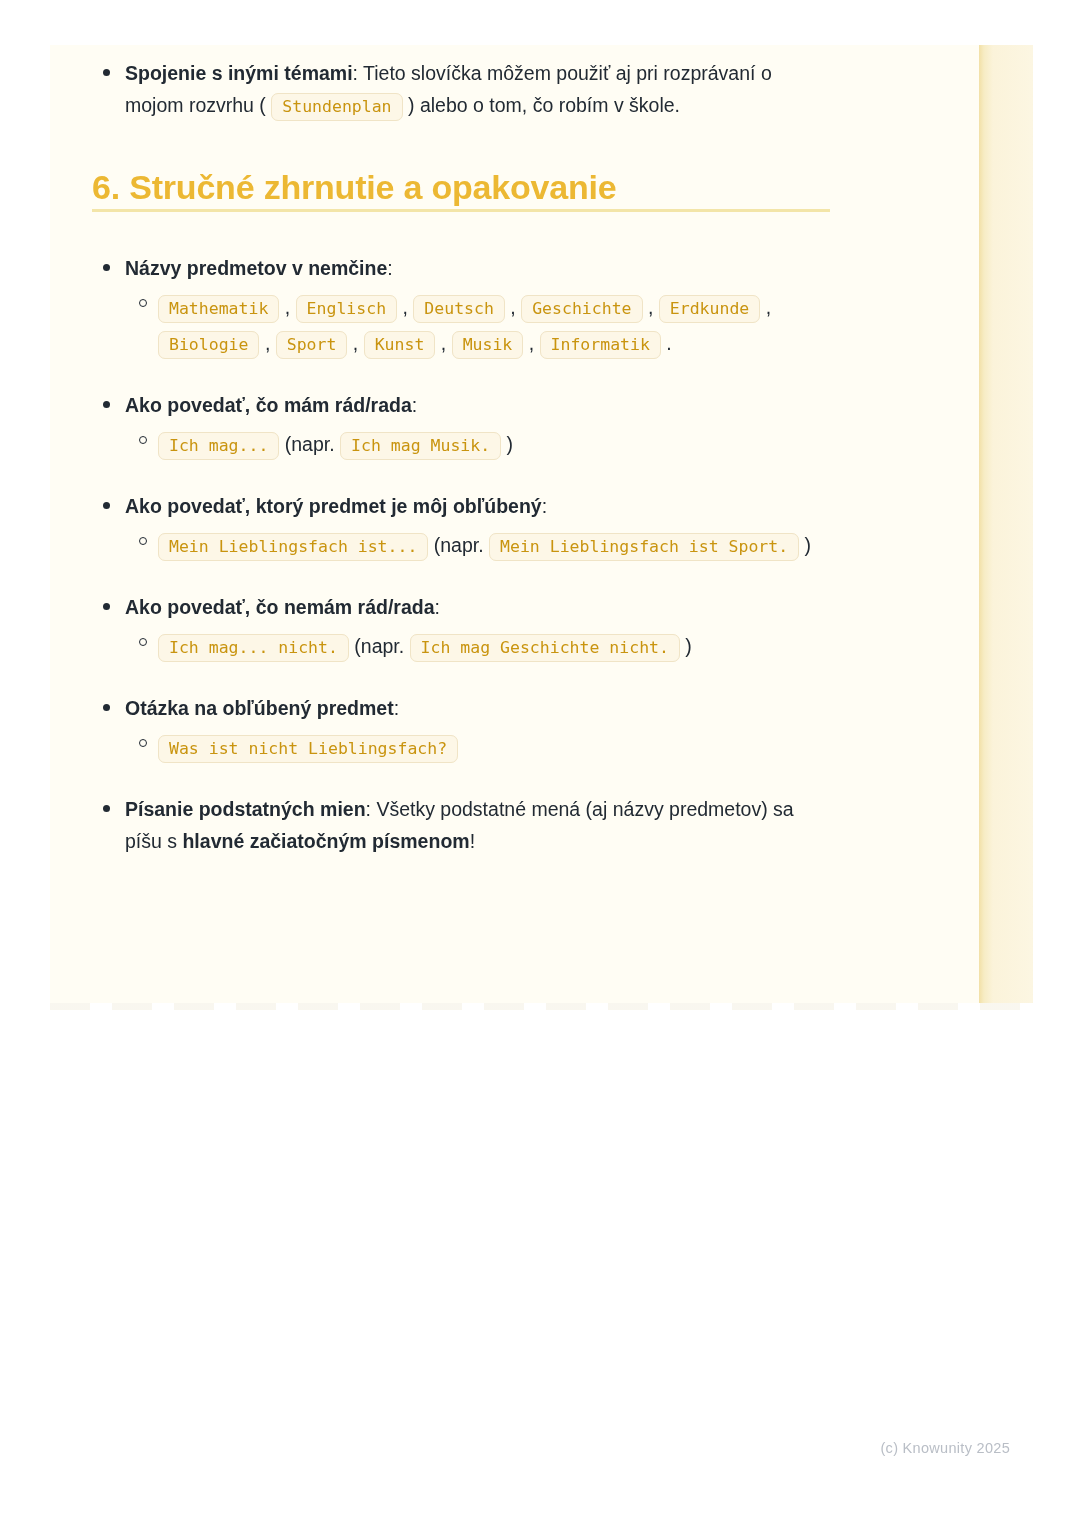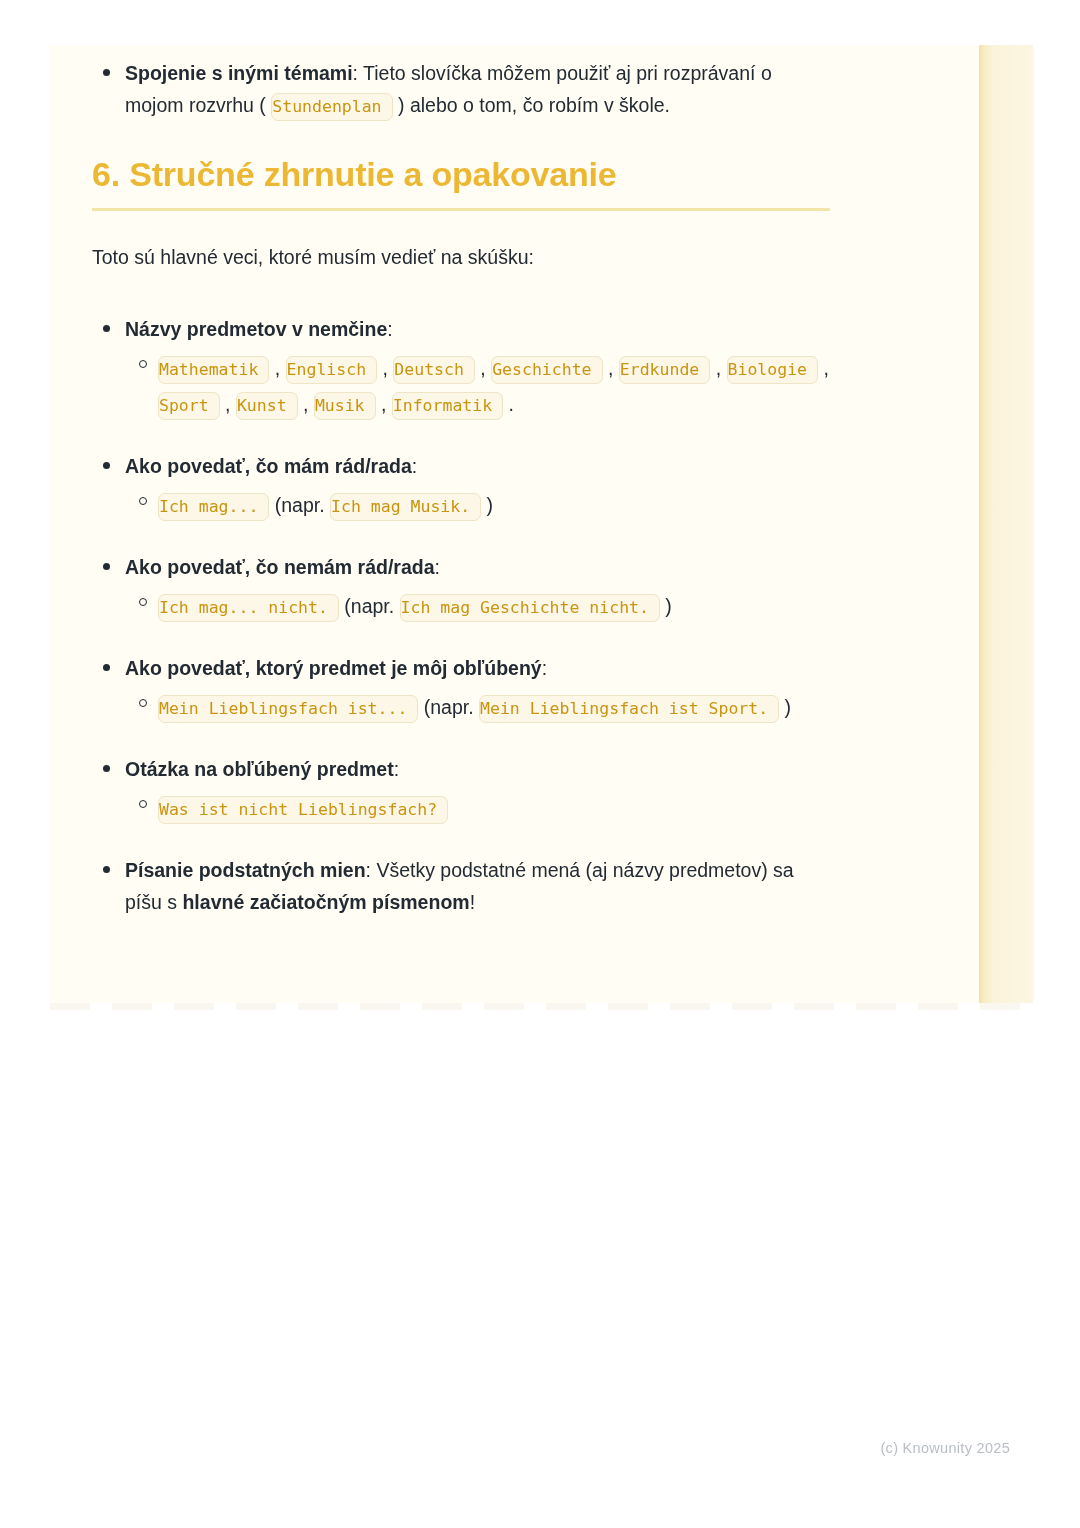--- a/index.html
+++ b/index.html
@@ -84,36 +84,36 @@
     width:8px; height:8px;
     border-radius:50%;
     border:1.5px solid var(--text-color);
     background:transparent;
   }
   h2.section-heading{
     font-size:34px;
     font-weight:700;
     color:var(--heading-color);
     letter-spacing:-0.2px;
-    margin-top:32px;
-    padding-bottom:15px;
+    margin-top:45px;
+    padding-bottom:3px;
     border-bottom:3px solid var(--heading-underline);
     line-height:38px;
   }
   p.section-intro{margin-top:30px;}
   #main-list{margin-top:40px;}
   p.section-outro{margin-top:30px;}
   code.tag{
     font-family:"DejaVu Sans Mono", monospace;
     font-size:16.5px;
     color:var(--code-text);
     background:var(--code-background);
     border:1px solid var(--code-border);
     border-radius:7px;
-    padding:3px 10px 4px 0;
+    padding:3px 10px 4px 10px;
     -webkit-box-decoration-break:clone;
     box-decoration-break:clone;
   }
   .footer{
     position:absolute;
     top:1440px; right:70px;
     font-size:14.5px;
     letter-spacing:.3px;
     color:var(--footer-color);
     margin-left:40px;
@@ -130,21 +130,20 @@
 
       <ul class="toplist">
         <li class="item">
           <span class="disc"></span>
           <span class="li-text" id="intro-bullet-text"><strong>Spojenie s inými témami</strong>: Tieto slovíčka môžem použiť aj pri rozprávaní o mojom rozvrhu ( <code class="tag">Stundenplan</code> ) alebo o tom, čo robím v škole.</span>
         </li>
       </ul>
 
       <h2 class="section-heading">6. Stručné zhrnutie a opakovanie</h2>
 
-      <p class="section-intro">Toto sú hlavné veci, ktoré musím vedieť na skúšku:</p>
 
       <ul id="main-list">
           <li class="item">
             <span class="disc"></span>
             <span class="li-text"><strong>Názvy predmetov v nemčine</strong>:</span>
             <ul class="sublist">
               <li class="subitem">
                 <span class="circ"></span>
                 <span class="li-text"><code class="tag">Mathematik</code> , <code class="tag">Englisch</code> , <code class="tag">Deutsch</code> , <code class="tag">Geschichte</code> , <code class="tag">Erdkunde</code> , <code class="tag">Biologie</code> , <code class="tag">Sport</code> , <code class="tag">Kunst</code> , <code class="tag">Musik</code> , <code class="tag">Informatik</code> .</span>
               </li>
@@ -155,35 +154,35 @@
             <span class="li-text"><strong>Ako povedať, čo mám rád/rada</strong>:</span>
             <ul class="sublist">
               <li class="subitem">
                 <span class="circ"></span>
                 <span class="li-text"><code class="tag">Ich mag...</code> (napr. <code class="tag">Ich mag Musik.</code> )</span>
               </li>
             </ul>
           </li>
           <li class="item">
             <span class="disc"></span>
+            <span class="li-text"><strong>Ako povedať, ktorý predmet je môj obľúbený</strong>:</span>
+            <ul class="sublist">
+              <li class="subitem">
+                <span class="circ"></span>
+                <span class="li-text"><code class="tag">Mein Lieblingsfach ist...</code> (napr. <code class="tag">Mein Lieblingsfach ist Sport.</code> )</span>
+              </li>
+            </ul>
+          </li>
+          <li class="item">
+            <span class="disc"></span>
             <span class="li-text"><strong>Ako povedať, čo nemám rád/rada</strong>:</span>
             <ul class="sublist">
               <li class="subitem">
                 <span class="circ"></span>
                 <span class="li-text"><code class="tag">Ich mag... nicht.</code> (napr. <code class="tag">Ich mag Geschichte nicht.</code> )</span>
-              </li>
-            </ul>
-          </li>
-          <li class="item">
-            <span class="disc"></span>
-            <span class="li-text"><strong>Ako povedať, ktorý predmet je môj obľúbený</strong>:</span>
-            <ul class="sublist">
-              <li class="subitem">
-                <span class="circ"></span>
-                <span class="li-text"><code class="tag">Mein Lieblingsfach ist...</code> (napr. <code class="tag">Mein Lieblingsfach ist Sport.</code> )</span>
               </li>
             </ul>
           </li>
           <li class="item">
             <span class="disc"></span>
             <span class="li-text"><strong>Otázka na obľúbený predmet</strong>:</span>
             <ul class="sublist">
               <li class="subitem">
                 <span class="circ"></span>
                 <span class="li-text"><code class="tag">Was ist nicht Lieblingsfach?</code></span>

